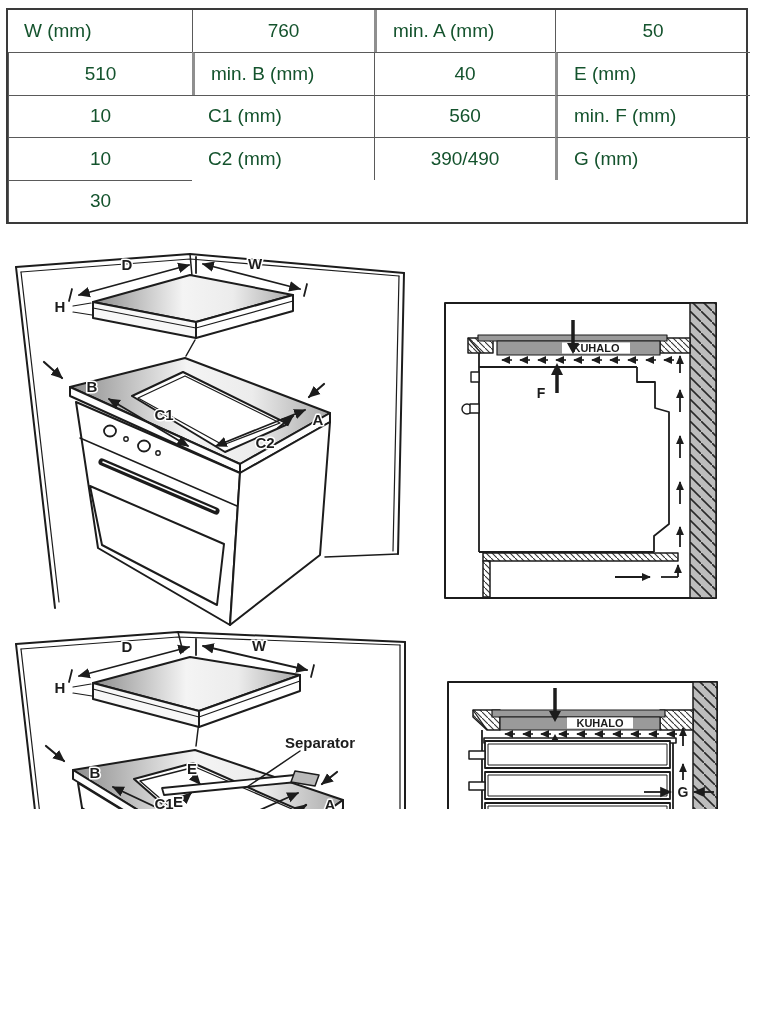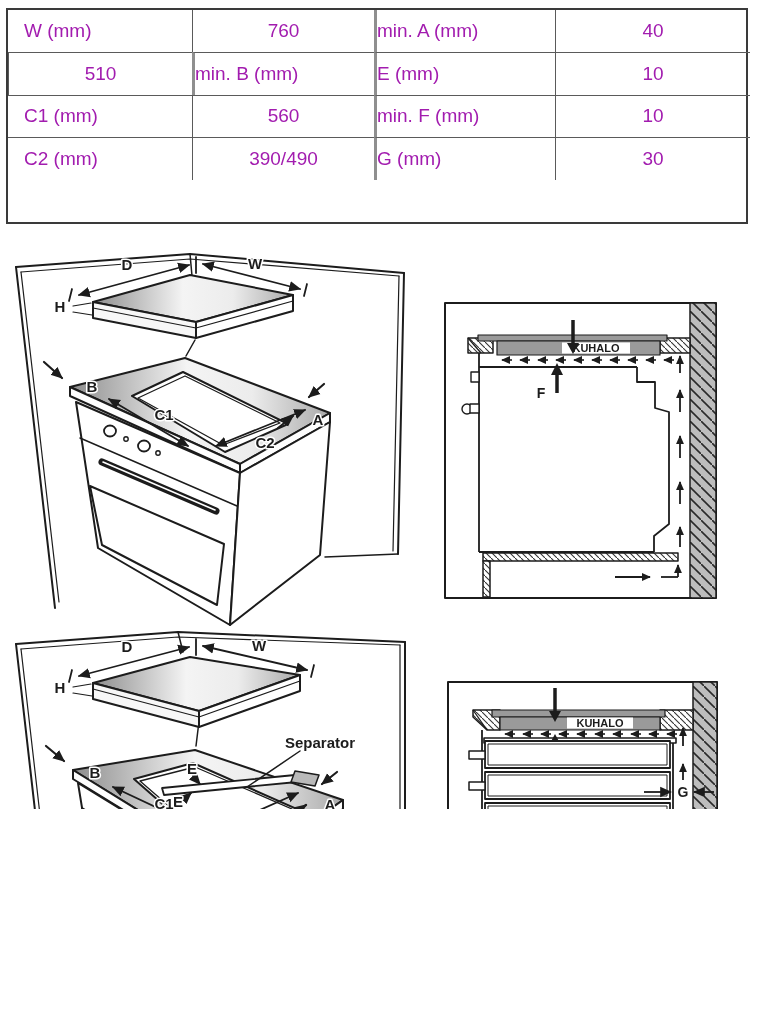--- a/index.html
+++ b/index.html
@@ -1,28 +1,28 @@
 <!DOCTYPE html>
 <html><head>
 <meta charset="utf-8">
 <style>
   html,body{margin:0;padding:0;background:#fff;}
   #page{position:relative;width:757px;height:809px;background:#fff;
-        font-family:"Liberation Sans",sans-serif;color:#a21caf;overflow:hidden;}
+        font-family:"Liberation Sans",sans-serif;color:#14532d;overflow:hidden;}
   
   #spec-table{position:absolute;left:6px;top:8px;width:742px;height:216px;
       display:grid;grid-template-columns:184px 182px 181px 195px;
       grid-template-rows:repeat(5,1fr);
       border:2px solid #3a3a3a;box-sizing:border-box;background:#fff;}
   #spec-table .cell{border-top:1px solid #5a5a5a;border-left:1px solid #5a5a5a;
       display:flex;align-items:center;font-size:19px;box-sizing:border-box;}
   #spec-table .cell.r0{border-top:none;}
   #spec-table .cell.c0{border-left:none;padding-left:16px;}
   #spec-table .cell.c1{justify-content:center;}
-  #spec-table .cell.c2{border-left:3px solid #8f8f8f;}
+  #spec-table .cell.c2{border-left:3px solid #8f8f8f;padding-left:16px;}
   #spec-table .cell.c3{justify-content:center;}
   svg{position:absolute;overflow:visible;}
   svg text{font-family:"Liberation Sans",sans-serif;font-weight:bold;fill:#1c1c1c;
            paint-order:stroke;stroke:#fff;stroke-width:3px;}
   .lbl{font-size:15px;}
   .lblsec{font-size:14px;}
   .hob{font-size:11px;stroke:none;}
   line,path,polygon,polyline,rect,ellipse,circle{vector-effect:none;}
 </style>
 </head>
@@ -55,23 +55,24 @@
         <stop offset="0.7" stop-color="#ececec"></stop>
           <stop offset="1" stop-color="#a9a9a9"></stop>
       </linearGradient>
     </defs>
   </svg>
 
   <div id="spec-table">
     <div class="cell r0 c0">W (mm)</div>
     <div class="cell r0 c1">760</div>
     <div class="cell r0 c2">min. A (mm)</div>
-    <div class="cell r0 c3">40</div>
+    <div class="cell r0 c3">50</div>
     <div class="cell c1">510</div>
     <div class="cell c2">min. B (mm)</div>
+    <div class="cell c1">40</div>
     <div class="cell c2">E (mm)</div>
     <div class="cell c3">10</div>
     <div class="cell c0">C1 (mm)</div>
     <div class="cell c1">560</div>
     <div class="cell c2">min. F (mm)</div>
     <div class="cell c3">10</div>
     <div class="cell c0">C2 (mm)</div>
     <div class="cell c1">390/490</div>
     <div class="cell c2">G (mm)</div>
     <div class="cell c3">30</div>

